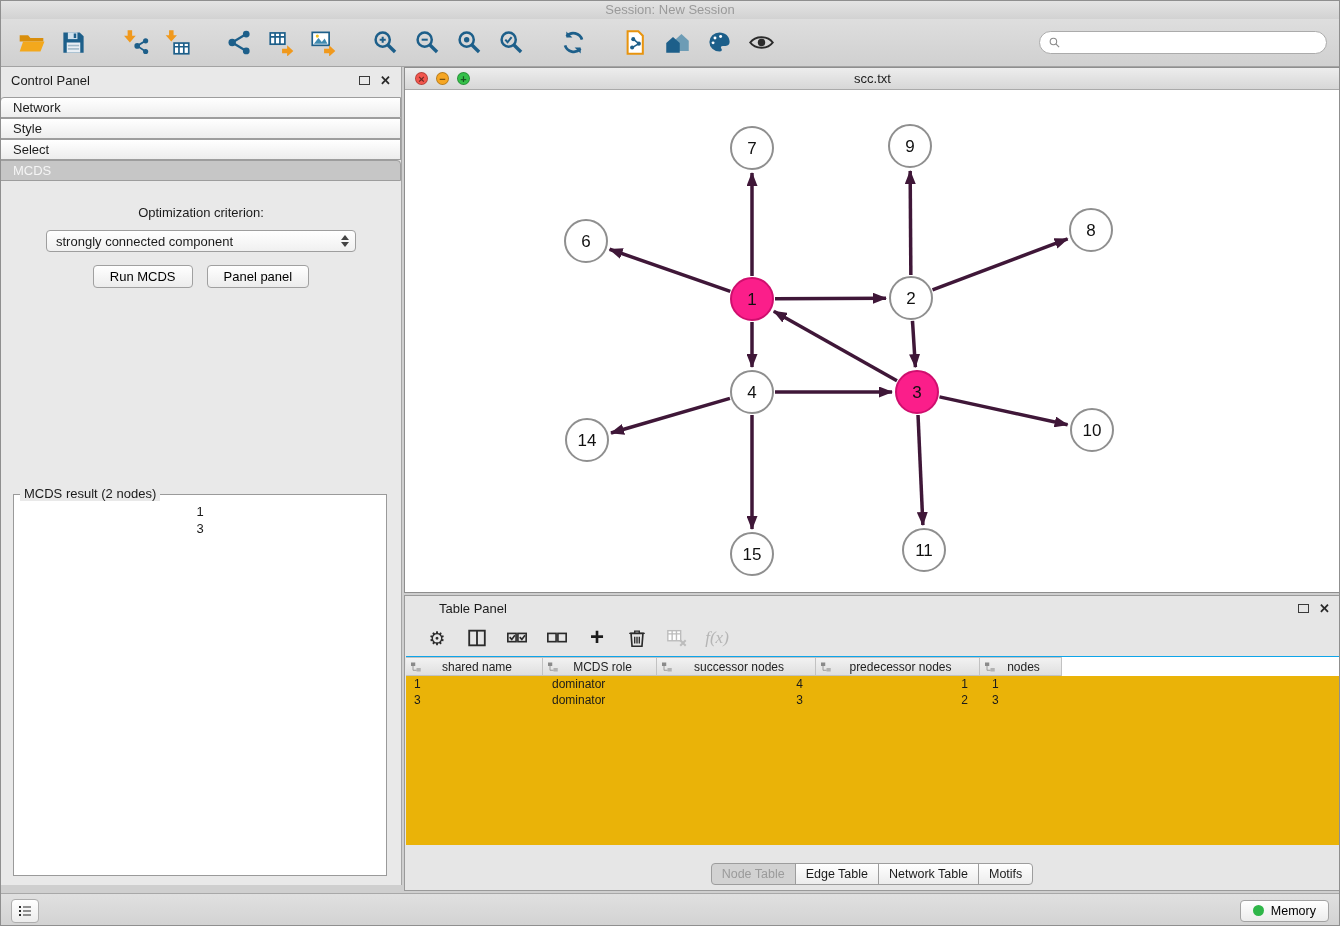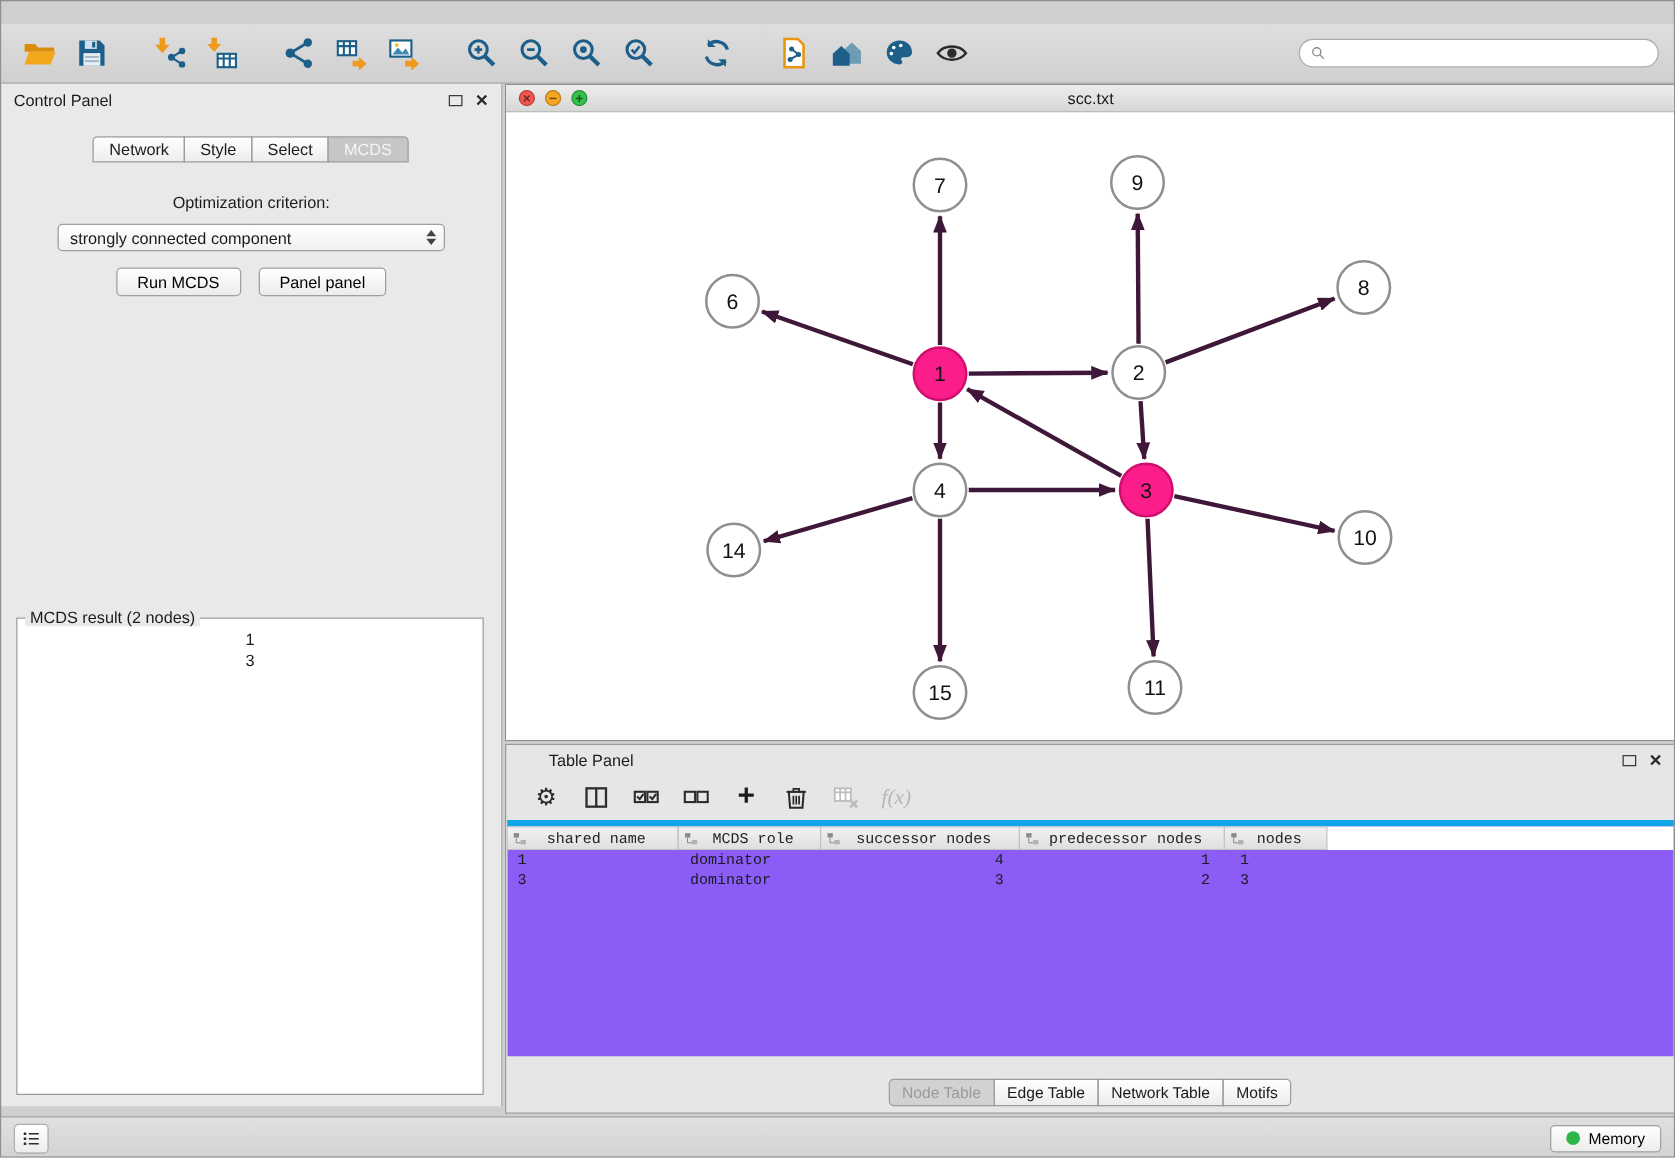--- a/index.html
+++ b/index.html
@@ -48,21 +48,21 @@
   .float-ic {
     width:11px; height:9px; border:1.5px solid #3a3a3a; display:inline-block;
     margin-right:10px; cursor:pointer;
   }
   .close-ic { font-size:13px; font-weight:bold; color:#2a2a2a; cursor:pointer; line-height:1; }
   
   .control-panel {
     position:absolute; top:66px; left:0; width:401px; height:818px;
     background:#e9e9e9; border-right:1px solid #a5a5a5;
   }
-  .cp-tabs { display:flex; justify-content:center; margin-top:16px; }
+  .cp-tabs { display:flex; justify-content:center; margin-top:4px;flex-direction:column; }
   .cp-tab {
     padding:2px 12px; font-size:13px; border:1px solid #9d9d9d; margin-left:-1px;
     background:linear-gradient(#ffffff,#ededed); cursor:pointer; line-height:15px;
   }
   .cp-tab:first-child { border-radius:4px 0 0 0; }
   .cp-tab:last-child { border-radius:0 4px 0 0; }
   .cp-tab.active { background:#c6c6c6; color:#f5f5f5; }
   .opt-label { text-align:center; margin-top:24px; font-size:13px; }
   .dropdown {
     margin:10px auto 0; width:310px; height:22px;
@@ -122,21 +122,21 @@
     display:flex; align-items:center; justify-content:center;
     font-family:"Liberation Sans",sans-serif;
   }
   .tt-btn svg { width:22px; height:22px; }
   .tt-btn.gear { font-size:19px; color:#2b2b2b; }
   .tt-btn.plus { font-size:24px; font-weight:bold; color:#1c1c1c; padding-bottom:3px; }
   .tt-btn.fx { font-family:"Liberation Serif",serif; font-style:italic; font-size:17px; color:#b5b5b5; }
   .tt-btn.disabled { cursor:default; }
   .tp-table {
     position:absolute; top:60px; left:1px; right:1px; bottom:45px;
-    background:#8b5cf6; border-top:5px solid #0ea5e9; overflow:hidden;font-family:Liberation Mono, monospace;
+    background:#eab308; border-top:1px solid #0ea5e9; overflow:hidden;
   }
   .th-row { display:flex; height:19px; background:#fff; }
   .th-cell {
     background:linear-gradient(#f2f2f2,#dfdfdf); border:1px solid #c2c2c2; margin-left:-1px;
     display:flex; align-items:center; font-size:12px; color:#222; cursor:pointer;
     position:relative; padding-left:4px;
   }
   .th-cell svg { width:12px; height:12px; flex:none; }
   .th-cell span { flex:1; text-align:center; padding-right:10px; }
   .tr-row { display:flex; height:16px; font-size:12px; }
@@ -308,20 +308,21 @@
     </symbol>
     <symbol id="sym-search" viewBox="0 0 24 24">
       <circle cx="10" cy="10" r="6" fill="none" stroke="#8a8a8a" stroke-width="2"></circle>
       <path d="M14.5 14.5 L20.5 20.5" stroke="#8a8a8a" stroke-width="2"></path>
     </symbol>
   </defs>
 </svg>
 
 <div class="app">
 
+  <div class="titlebar">Session: New Session</div>
 
   <div class="toolbar">
     <div style="display:flex;align-items:center">
         <button class="tb-btn">
           <svg class="tb-ic">
             <use href="#sym-folder" xlink:href="#sym-folder"></use>
           </svg>
         </button>
         <button class="tb-btn">
           <svg class="tb-ic">

